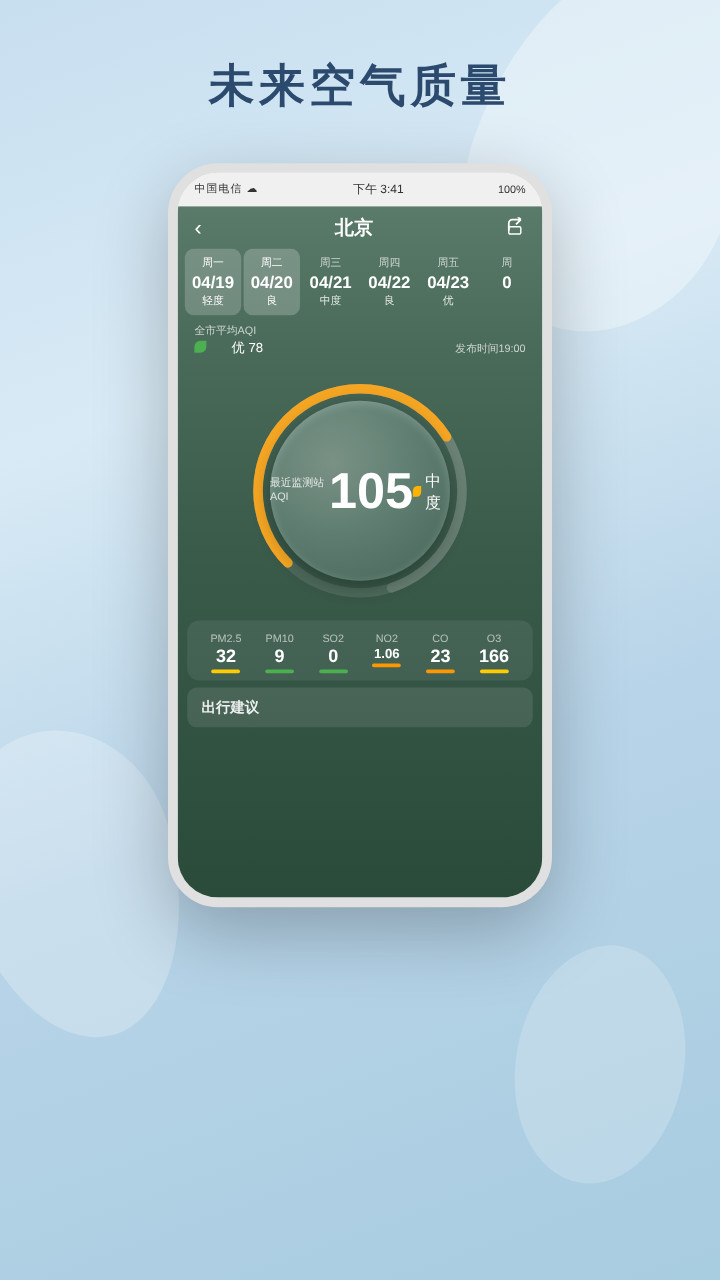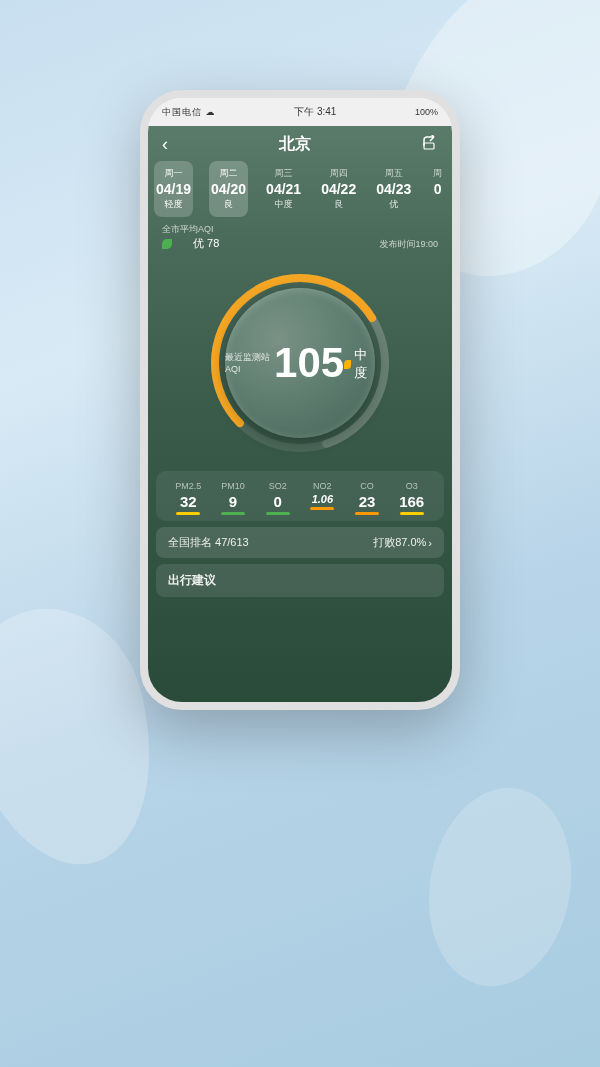--- a/index.html
+++ b/index.html
@@ -127,21 +127,21 @@
     }
     .app-share {
       font-size: 14px;
       color: #fff;
     }
 
     
     .day-selector {
       display: flex;
       padding: 0 6px;
-      gap: 16px;
+      gap: 2px;
       overflow: hidden;
     }
     .day-item {
       flex: 1;
       text-align: center;
       padding: 6px 2px;
       border-radius: 8px;
       cursor: pointer;
     }
     .day-item.active {
@@ -323,20 +323,21 @@
     }
   </style>
 </head>
 <body>
 
 <div class="bg-shape-1"></div>
 <div class="bg-shape-2"></div>
 <div class="bg-shape-3"></div>
 
 <div class="page-header">
+  <div class="page-title">未来空气质量</div>
 </div>
 
 <div class="phone-wrapper">
   <div class="phone">
 
     <div class="phone-notch-bar">
       <span class="status-left">中国电信 ☁</span>
       <span class="status-center">下午 3:41</span>
       <span class="status-right">100%</span>
     </div>
@@ -430,42 +431,35 @@
           <div class="pollutant-value">9</div>
           <div class="pollutant-bar" style="background:#4caf50;"></div>
         </div>
         <div class="pollutant-item">
           <div class="pollutant-name">SO2</div>
           <div class="pollutant-value">0</div>
           <div class="pollutant-bar" style="background:#4caf50;"></div>
         </div>
         <div class="pollutant-item">
           <div class="pollutant-name">NO2</div>
-          <div class="pollutant-value" style="font-size:11px;font-style:italic;">1.06</div>
+          <div class="pollutant-value" style="font-size:11px;">1.06</div>
           <div class="pollutant-bar" style="background:#ff9800;"></div>
         </div>
         <div class="pollutant-item">
           <div class="pollutant-name">CO</div>
           <div class="pollutant-value">23</div>
           <div class="pollutant-bar" style="background:#ff9800;"></div>
         </div>
         <div class="pollutant-item">
           <div class="pollutant-name">O3</div>
           <div class="pollutant-value">166</div>
           <div class="pollutant-bar" style="background:#ffcc00;"></div>
         </div>
       </div>
 
-      <div class="ranking-row">
-        <span class="ranking-text">全国排名 47/613</span>
-        <div class="ranking-right">
-          <span>打败87.0%</span>
-          <span>›</span>
-        </div>
-      </div>
 
       <div class="advice-row">
         <div class="advice-title">出行建议</div>
       </div>
 
     </div>
   </div>
 </div>
 
 </body></html>

